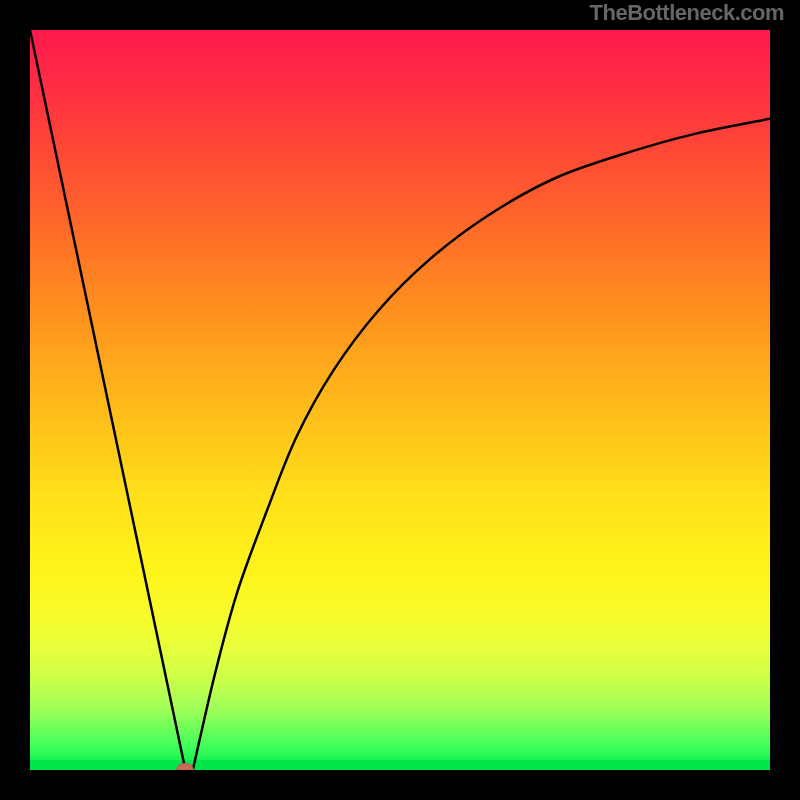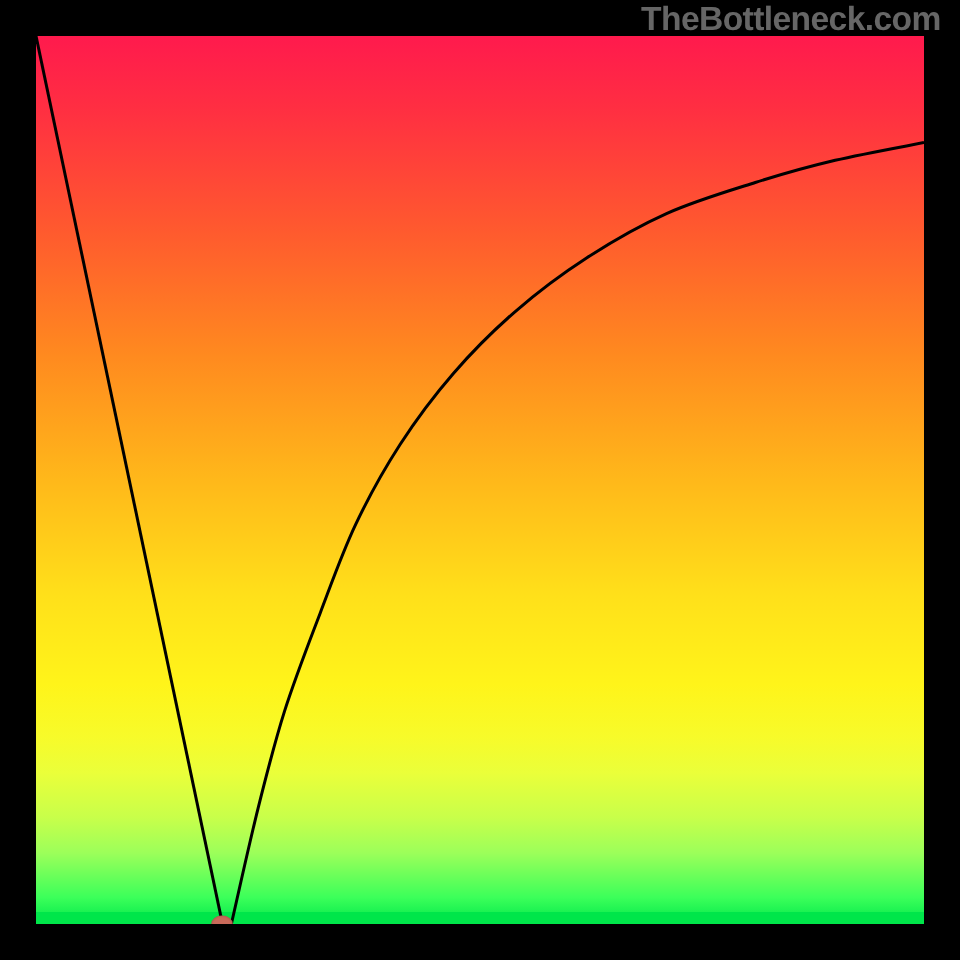--- a/index.html
+++ b/index.html
@@ -4,21 +4,21 @@
 <style>
   * { margin: 0; padding: 0; box-sizing: border-box; }
   html, body { width: 800px; height: 800px; overflow: hidden; }
   body { position: relative; background: #000000; }
 
   .watermark {
     position: absolute;
     top: 0;
     right: 16px;
     font-family: Arial, Helvetica, sans-serif;
-    font-size: 28px;
+    font-size: 22px;
     font-weight: bold;
     color: #666666;
     letter-spacing: -0.5px;
     z-index: 10;
   }
 
   .plot-area {
     position: absolute;
     left: 30px;
     top: 30px;

